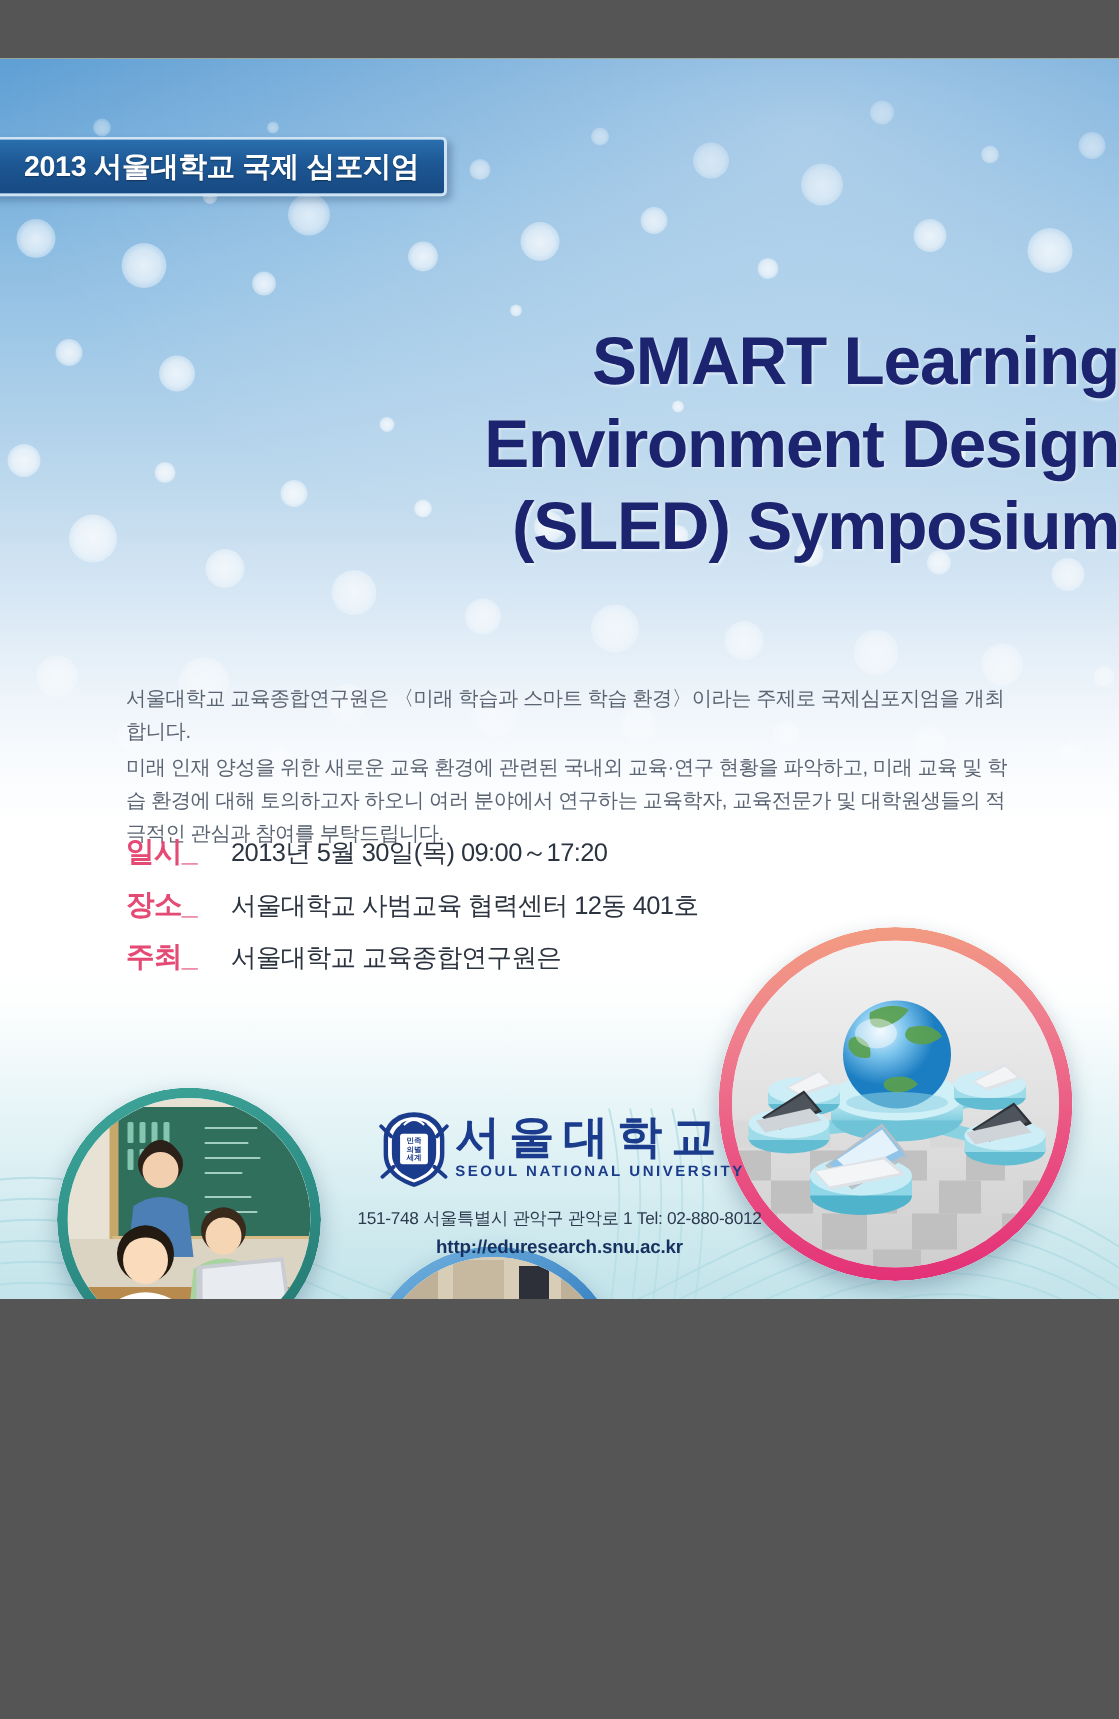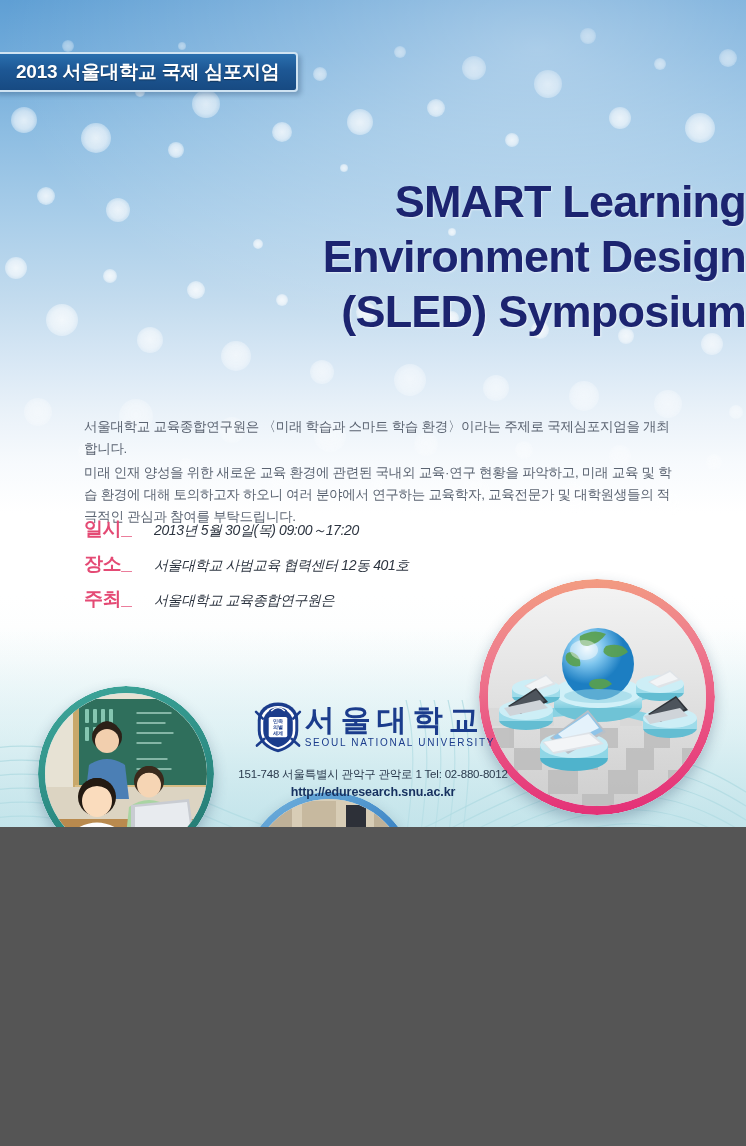--- a/index.html
+++ b/index.html
@@ -8,20 +8,21 @@
     padding: 0;
     background: #555;
   }
   .poster {
     position: relative;
     width: 746px;
     height: 827px;
     overflow: hidden;
     font-family: "Liberation Sans", "DejaVu Sans", sans-serif;
     background: #fef9c3;
+    margin-top: 39px;
     -webkit-font-smoothing: antialiased;
   }
 
   
   .bg-gradient {
     position: absolute;
     inset: 0;
     background:
       linear-gradient(180deg,
         #5f9fd4 0%,
@@ -141,24 +142,23 @@
   }
   .detail-label {
     color: #e44a74;
     font-size: 19px;
     font-weight: bold;
     letter-spacing: -0.4px;
     min-width: 56px;
   }
   .detail-value {
     color: #2c3440;
-    font-size: 14px;
+    font-size: 17px;
     letter-spacing: -0.4px;
     margin-left: 14px;
-    font-style: italic;
   }
 
   
   .photo {
     position: absolute;
     border-radius: 50%;
     overflow: hidden;
     box-shadow: 0 6px 14px rgba(40,70,100,.30);
     z-index: 4;
   }
@@ -233,21 +233,21 @@
   .logo-ko {
     color: #1b3c8c;
     font-size: 30px;
     font-weight: bold;
     letter-spacing: 6px;
     line-height: 32px;
   }
   .logo-en {
     color: #1b3c8c;
     font-size: 10px;
-    font-weight: normal;
+    font-weight: bold;
     letter-spacing: 1.7px;
     line-height: 14px;
   }
   .addr {
     color: #2b3a4d;
     font-size: 11.5px;
     line-height: 17px;
     letter-spacing: -0.2px;
   }
   .url {

